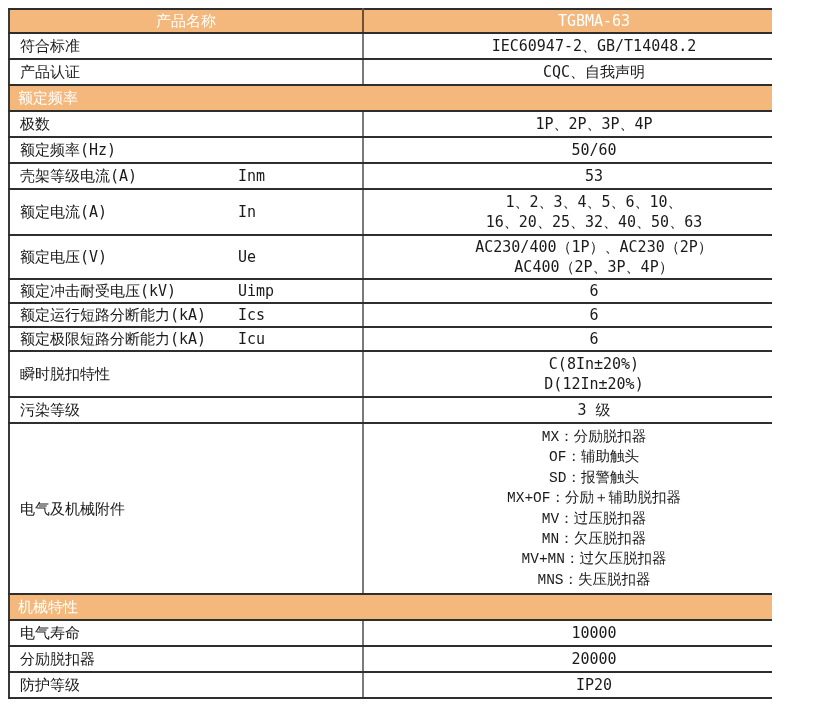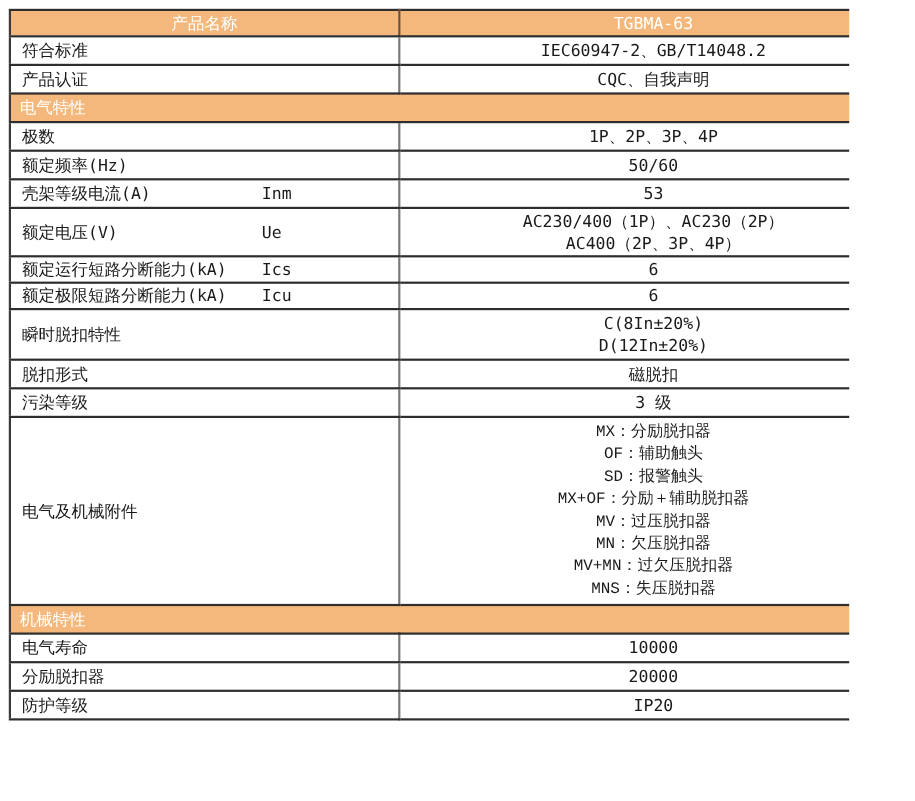--- a/index.html
+++ b/index.html
@@ -92,70 +92,77 @@
             <div class="val-line">IEC60947-2、GB/T14048.2</div>
           </td>
         </tr>
         <tr class="normal">
           <td class="left-cell"><span>产品认证</span></td>
           <td class="right-cell">
             <div class="val-line">CQC、自我声明</div>
           </td>
         </tr>
         <tr class="section-row">
-          <td colspan="2" class="section-cell">电气特性</td>
+          <td colspan="2" class="section-cell">额定频率</td>
         </tr>
         <tr class="normal">
           <td class="left-cell"><span>极数</span></td>
           <td class="right-cell">
             <div class="val-line">1P、2P、3P、4P</div>
           </td>
         </tr>
         <tr class="normal">
           <td class="left-cell"><span>额定频率(Hz)</span></td>
           <td class="right-cell">
             <div class="val-line">50/60</div>
           </td>
         </tr>
         <tr class="normal">
           <td class="left-cell"><span>壳架等级电流(A)</span><span class="sym">Inm</span></td>
           <td class="right-cell">
             <div class="val-line">53</div>
+          </td>
+        </tr>
+        <tr class="normal">
+          <td class="left-cell"><span>额定电流(A)</span><span class="sym">In</span></td>
+          <td class="right-cell">
+            <div class="val-line">1、2、3、4、5、6、10、</div>
+            <div class="val-line">16、20、25、32、40、50、63</div>
           </td>
         </tr>
         <tr class="compact">
           <td class="left-cell"><span>额定电压(V)</span><span class="sym">Ue</span></td>
           <td class="right-cell">
             <div class="val-line">AC230/400（1P）、AC230（2P）</div>
             <div class="val-line">AC400（2P、3P、4P）</div>
           </td>
         </tr>
         <tr class="compact">
+          <td class="left-cell"><span>额定冲击耐受电压(kV)</span><span class="sym">Uimp</span></td>
+          <td class="right-cell">
+            <div class="val-line">6</div>
+          </td>
+        </tr>
+        <tr class="compact">
           <td class="left-cell"><span>额定运行短路分断能力(kA)</span><span class="sym">Ics</span></td>
           <td class="right-cell">
             <div class="val-line">6</div>
           </td>
         </tr>
         <tr class="compact">
           <td class="left-cell"><span>额定极限短路分断能力(kA)</span><span class="sym">Icu</span></td>
           <td class="right-cell">
             <div class="val-line">6</div>
           </td>
         </tr>
         <tr class="normal">
           <td class="left-cell"><span>瞬时脱扣特性</span></td>
           <td class="right-cell">
             <div class="val-line">C(8In±20%)</div>
             <div class="val-line">D(12In±20%)</div>
-          </td>
-        </tr>
-        <tr class="normal">
-          <td class="left-cell"><span>脱扣形式</span></td>
-          <td class="right-cell">
-            <div class="val-line">磁脱扣</div>
           </td>
         </tr>
         <tr class="normal">
           <td class="left-cell"><span>污染等级</span></td>
           <td class="right-cell">
             <div class="val-line">3 级</div>
           </td>
         </tr>
         <tr class="attach">
           <td class="left-cell"><span>电气及机械附件</span></td>

